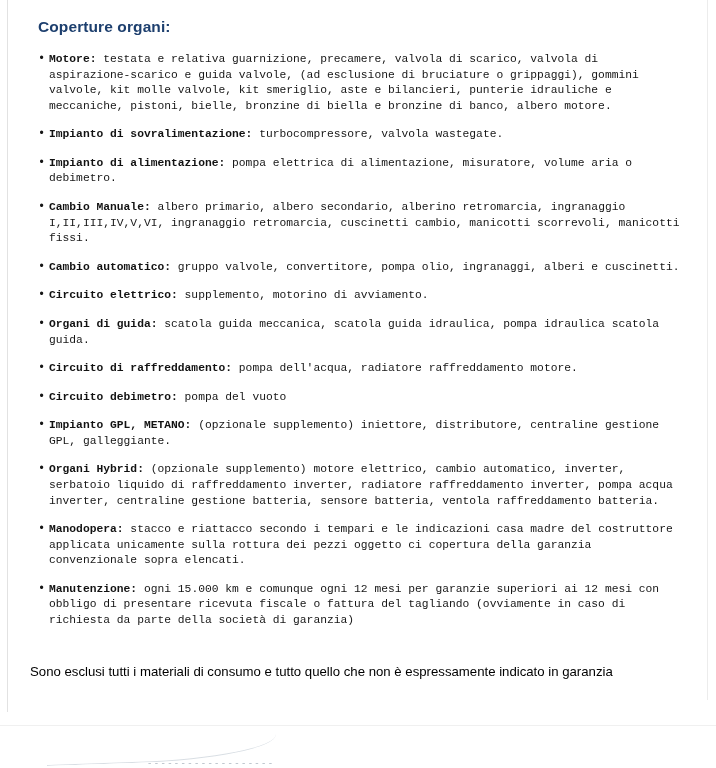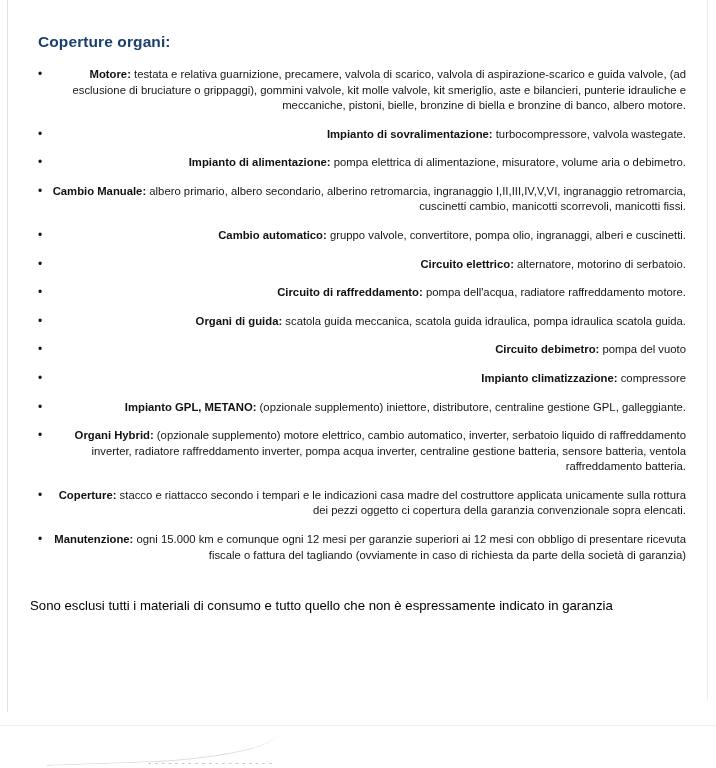--- a/index.html
+++ b/index.html
@@ -13,21 +13,21 @@
     font-family: "Liberation Sans", sans-serif;
     color: #1a1a1a;
     position: relative;
     overflow: hidden;
   }
   .page {
     position: relative;
     width: 716px;
     height: 768px;
     box-sizing: border-box;
-    padding: 25px 30px 0 30px;
+    padding: 10px 30px 0 30px;
   }
   
   .scan-edge-left {
     position: absolute;
     left: 7px;
     top: 0;
     width: 1px;
     height: 712px;
     background: #e2e2e2;
   }
@@ -81,22 +81,23 @@
     list-style: none;
     margin: 0;
     padding: 0;
   }
   ul.items li {
     position: relative;
     margin: 0 0 13px 8px;
     padding-left: 11px;
     font-size: 11.3px;
     line-height: 1.38;
-    text-align: right;
+    text-align: left;
     color: #161616;
+    font-family: Liberation Mono, monospace;
   }
   ul.items li::before {
     content: "•";
     position: absolute;
     left: 0;
     top: -1px;
     font-size: 12px;
     color: #161616;
   }
   .lbl {
@@ -140,48 +141,44 @@
     <li>
       <span class="lbl">Cambio Manuale:</span>
       <span class="txt">albero primario, albero secondario, alberino retromarcia, ingranaggio I,II,III,IV,V,VI, ingranaggio retromarcia, cuscinetti cambio, manicotti scorrevoli, manicotti fissi.</span>
     </li>
     <li>
       <span class="lbl">Cambio automatico:</span>
       <span class="txt">gruppo valvole, convertitore, pompa olio, ingranaggi, alberi e cuscinetti.</span>
     </li>
     <li>
       <span class="lbl">Circuito elettrico:</span>
-      <span class="txt">alternatore, motorino di serbatoio.</span>
+      <span class="txt">supplemento, motorino di avviamento.</span>
+    </li>
+    <li>
+      <span class="lbl">Organi di guida:</span>
+      <span class="txt">scatola guida meccanica, scatola guida idraulica, pompa idraulica scatola guida.</span>
     </li>
     <li>
       <span class="lbl">Circuito di raffreddamento:</span>
       <span class="txt">pompa dell'acqua, radiatore raffreddamento motore.</span>
     </li>
     <li>
-      <span class="lbl">Organi di guida:</span>
-      <span class="txt">scatola guida meccanica, scatola guida idraulica, pompa idraulica scatola guida.</span>
-    </li>
-    <li>
       <span class="lbl">Circuito debimetro:</span>
       <span class="txt">pompa del vuoto</span>
-    </li>
-    <li>
-      <span class="lbl">Impianto climatizzazione:</span>
-      <span class="txt">compressore</span>
     </li>
     <li>
       <span class="lbl">Impianto GPL, METANO:</span>
       <span class="txt">(opzionale supplemento) iniettore, distributore, centraline gestione GPL, galleggiante.</span>
     </li>
     <li>
       <span class="lbl">Organi Hybrid:</span>
       <span class="txt">(opzionale supplemento) motore elettrico, cambio automatico, inverter, serbatoio liquido di raffreddamento inverter, radiatore raffreddamento inverter, pompa acqua inverter, centraline gestione batteria, sensore batteria, ventola raffreddamento batteria.</span>
     </li>
     <li>
-      <span class="lbl">Coperture:</span>
+      <span class="lbl">Manodopera:</span>
       <span class="txt">stacco e riattacco secondo i tempari e le indicazioni casa madre del costruttore applicata unicamente sulla rottura dei pezzi oggetto ci copertura della garanzia convenzionale sopra elencati.</span>
     </li>
     <li>
       <span class="lbl">Manutenzione:</span>
       <span class="txt">ogni 15.000 km e comunque ogni 12 mesi per garanzie superiori ai 12 mesi con obbligo di presentare ricevuta fiscale o fattura del tagliando (ovviamente in caso di richiesta da parte della società di garanzia)</span>
     </li>
   </ul>
 
   <p class="footnote">Sono esclusi tutti i materiali di consumo e tutto quello che non è espressamente indicato in garanzia</p>
 

